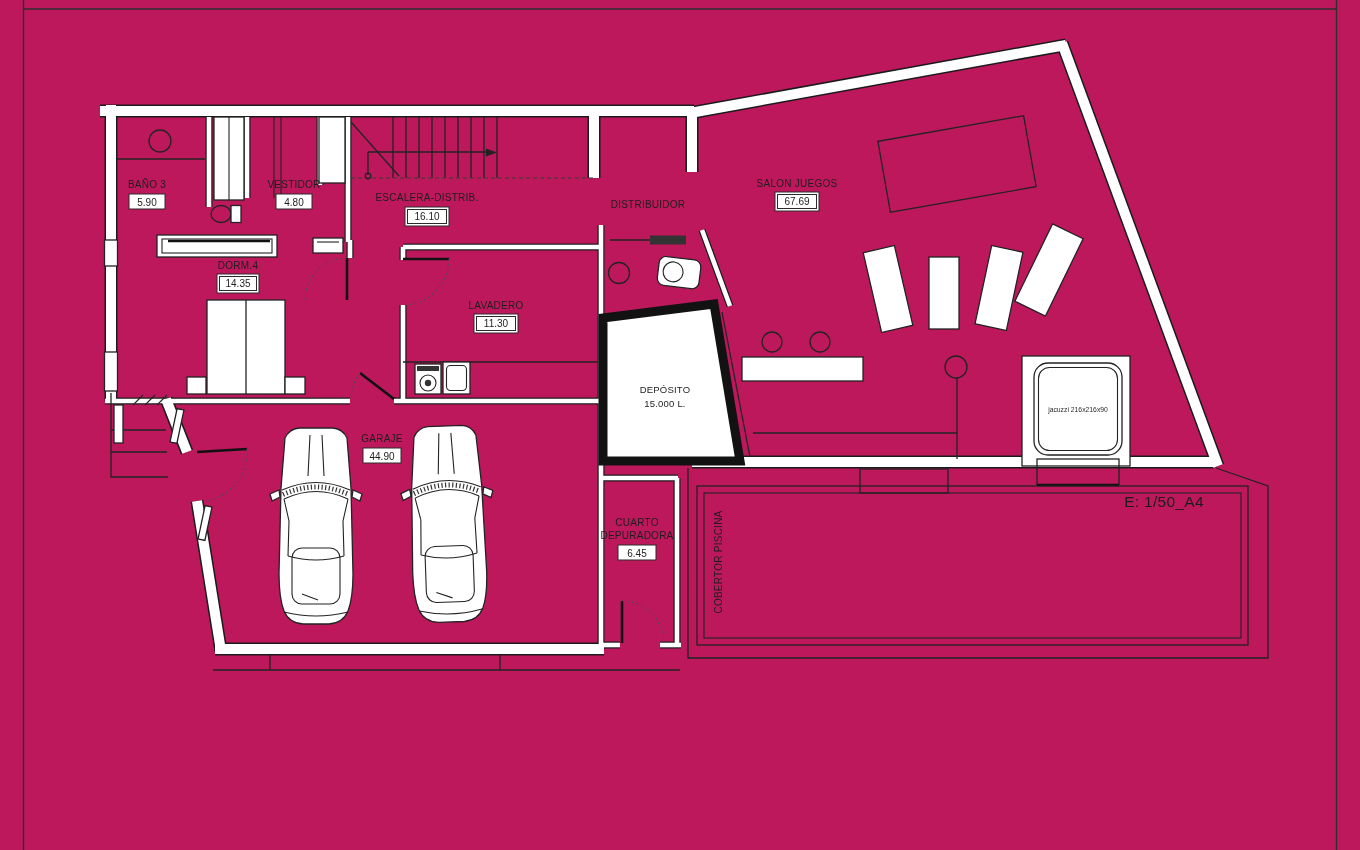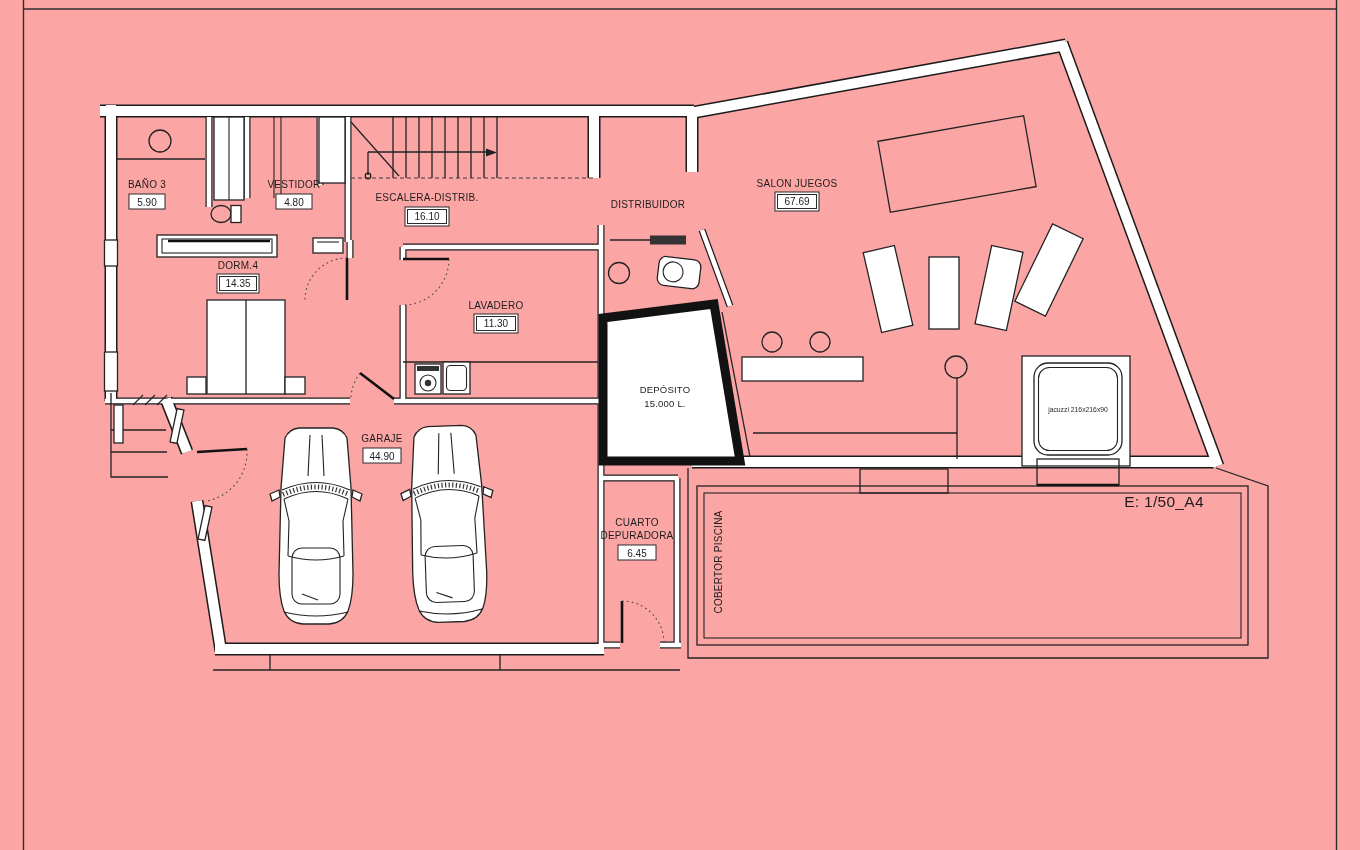--- a/index.html
+++ b/index.html
@@ -1,17 +1,17 @@
 <!DOCTYPE html>
 <html><head>
 <meta charset="utf-8">
 <title>Floor plan</title>
 <style>
   html,body{margin:0;padding:0;background:#fff;}
-  .stage{position:relative;width:1360px;height:850px;background:#fca5a5;
+  .stage{position:relative;width:1360px;height:850px;background:#be185d;
          font-family:"Liberation Sans",sans-serif;overflow:hidden;}
   svg{position:absolute;left:0;top:0;}
   .frame{stroke:#2e2e2e;stroke-width:1.4;fill:none;}
   #walls path{stroke:#1b1b1b;fill:none;stroke-linecap:butt;stroke-linejoin:miter;}
   #walls-inner path{stroke:#ffffff;fill:none;stroke-linecap:butt;stroke-linejoin:miter;}
   .ln{stroke:#232323;stroke-width:1.3;fill:none;}
   .ln2{stroke:#232323;stroke-width:1.1;fill:none;}
   .lnw{stroke:#232323;stroke-width:1.3;fill:#ffffff;}
   .dash{stroke:#3a3a3a;stroke-width:1.1;fill:none;stroke-dasharray:4 3;}
   .dot{stroke:#4a4a4a;stroke-width:1.1;fill:none;stroke-dasharray:1.7 3.2;}

